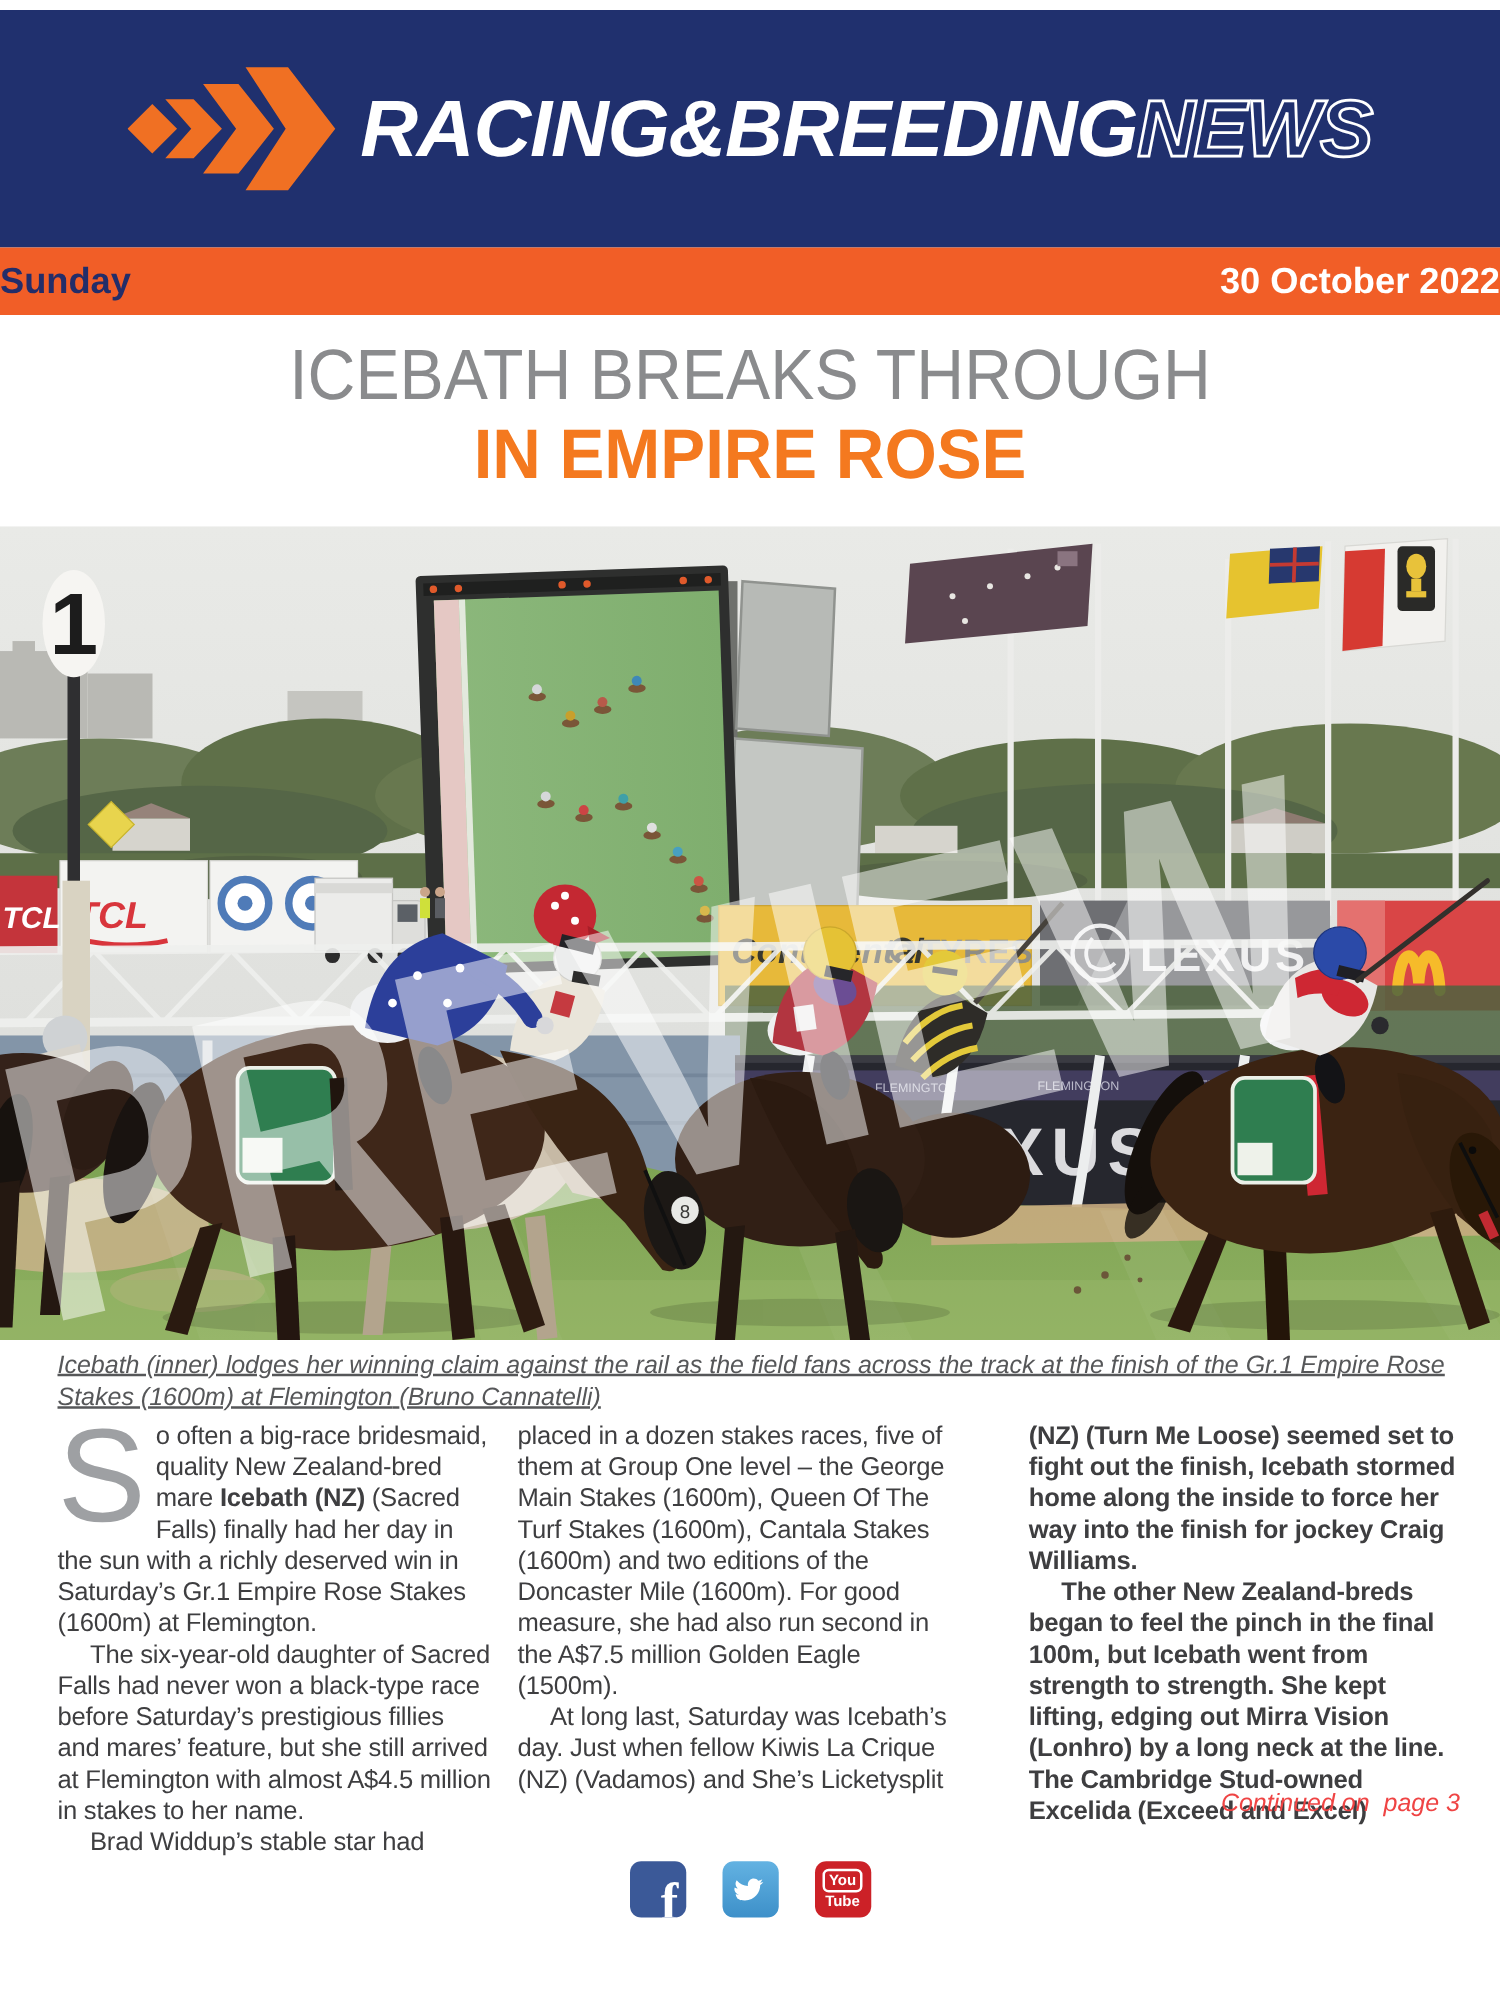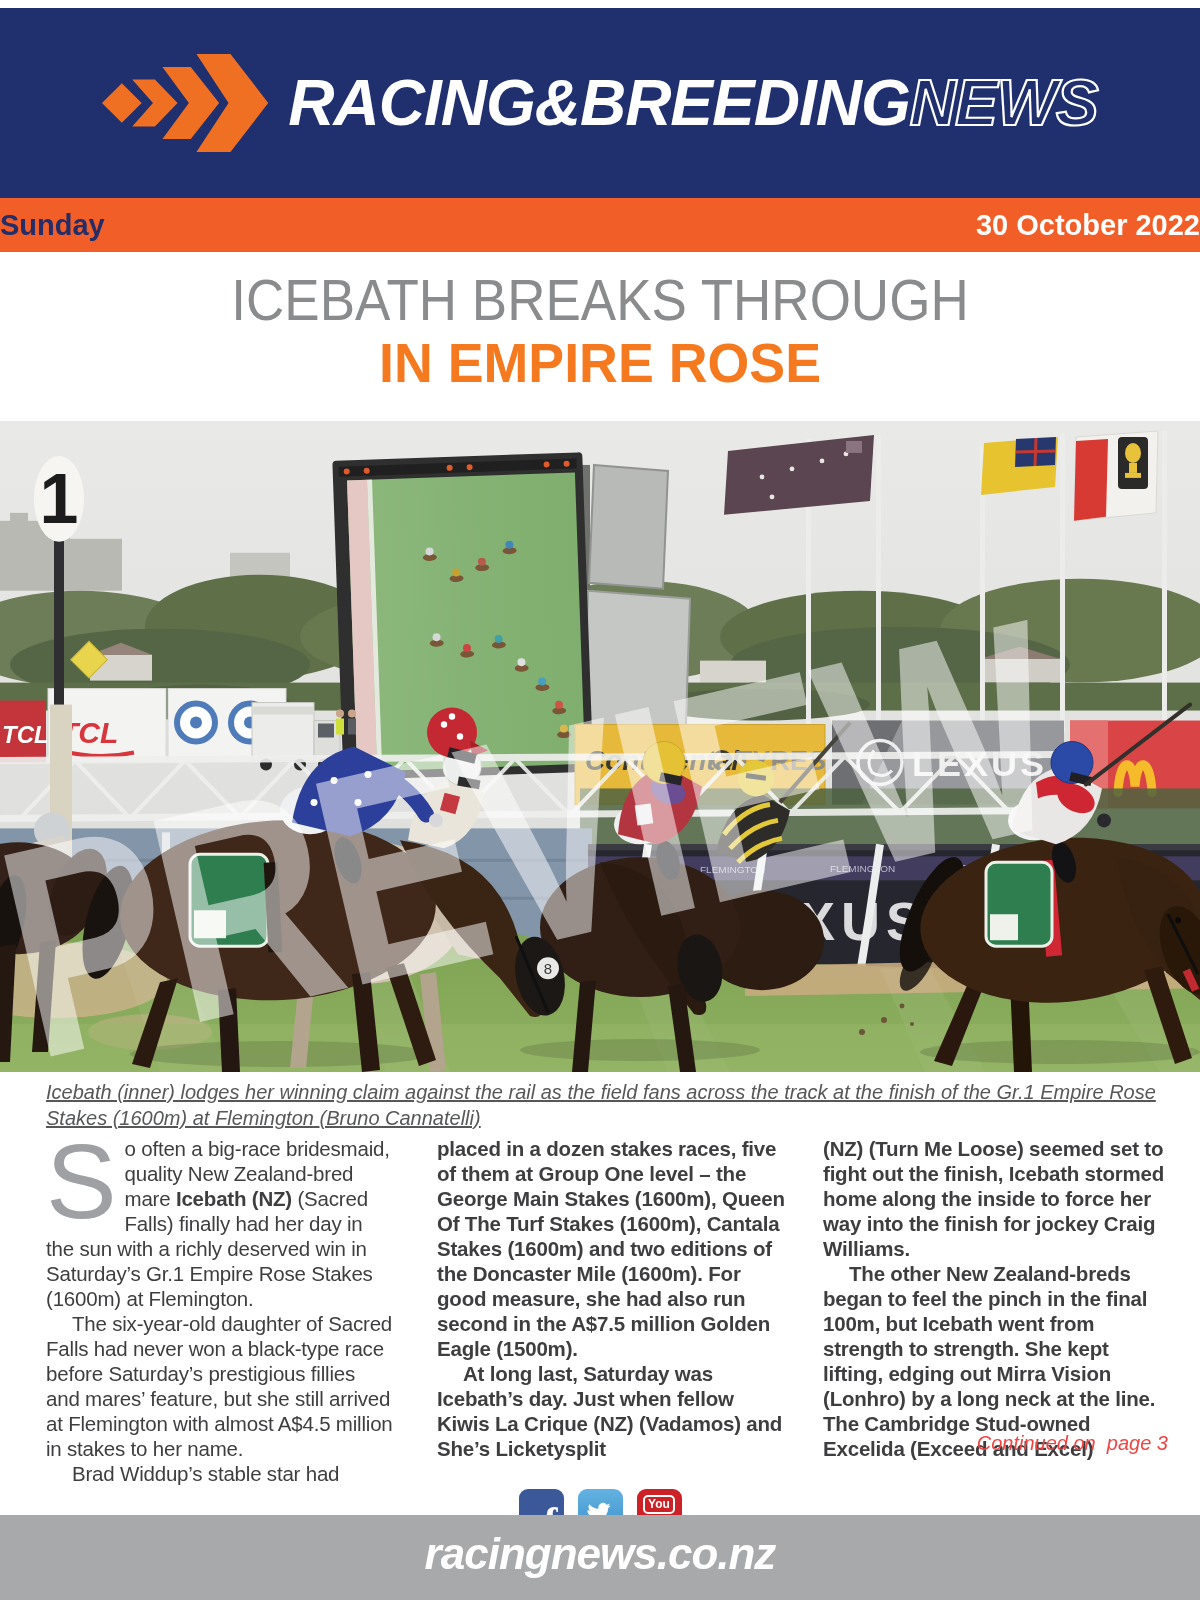--- a/index.html
+++ b/index.html
@@ -34,21 +34,21 @@
   
   .col{position:absolute;top:1136px;width:348px;font-size:20.5px;line-height:25px;color:#3e3e40;
        letter-spacing:-0.2px;}
   .col p{margin:0;}
   .col p.indent{text-indent:26px;}
   .col b{font-weight:bold;}
   .dropcap{float:left;font-size:106px;line-height:80px;padding:5px 8px 0 0;color:#9ea0a3;}
   .continued{position:absolute;left:823px;top:1432px;width:345px;text-align:right;
              font-size:20px;font-style:italic;color:#ef4444;white-space:pre-wrap;}
   
-  .social{position:absolute;left:0;top:1489px;width:1200px;display:flex;justify-content:center;gap:14px;}
+  .social{position:absolute;left:0;top:1489px;width:1200px;display:flex;justify-content:center;gap:29px;}
   .icon{width:45px;height:45px;border-radius:9px;position:relative;overflow:hidden;
         display:flex;align-items:center;justify-content:center;flex-direction:column;}
   .fb{background:#3b5998;}
   .fglyph{position:absolute;right:6px;bottom:-12px;color:#fff;font-size:42px;font-weight:bold;
           font-family:"Liberation Serif", serif;}
   .tw{background:linear-gradient(#63b2e2,#3d90c9);}
   .yt{background:#cc2127;}
   .you{display:block;border:2px solid #fff;border-radius:5px;padding:0 3px;font-size:12px;
        font-weight:bold;color:#fff;line-height:15px;}
   .tube{display:block;font-size:12px;font-weight:bold;color:#fff;line-height:15px;}
@@ -481,21 +481,21 @@
     <text transform="translate(35,640) rotate(-13)" x="0" y="0" font-size="300" font-weight="bold" fill="rgba(255,255,255,0.5)" letter-spacing="-8" textLength="1060" lengthAdjust="spacingAndGlyphs">PREVIEW</text>
   </svg>
 
   <div class="caption"><span>Icebath (inner) lodges her winning claim against the rail as the field fans across the track at the finish of the Gr.1 Empire Rose Stakes (1600m) at Flemington</span> <span>(Bruno Cannatelli)</span></div>
 
   <div class="col" style="left:46px;">
       <p class="para"><span class="dropcap">S</span><span>o often a big-race bridesmaid, quality New Zealand-bred mare </span><b>Icebath (NZ)</b><span> (Sacred Falls) finally had her day in the sun with a richly deserved win in Saturday’s Gr.1 Empire Rose Stakes (1600m) at Flemington.</span></p>
       <p class="para indent"><span>The six-year-old daughter of Sacred Falls had never won a black-type race before Saturday’s prestigious fillies and mares’ feature, but she still arrived at Flemington with almost A$4.5 million in stakes to her name.</span></p>
       <p class="para indent"><span>Brad Widdup’s stable star had</span></p>
     </div>
-  <div class="col" style="left:437px;font-weight:bold;">
+  <div class="col" style="left:414px;">
       <p class="para"><span>placed in a dozen stakes races, five of them at Group One level – the George Main Stakes (1600m), Queen Of The Turf Stakes (1600m), Cantala Stakes (1600m) and two editions of the Doncaster Mile (1600m). For good measure, she had also run second in the A$7.5 million Golden Eagle (1500m).</span></p>
       <p class="para indent"><span>At long last, Saturday was Icebath’s day. Just when fellow Kiwis La Crique (NZ) (Vadamos) and She’s Licketysplit</span></p>
     </div>
   <div class="col" style="left:823px;width:345px;font-weight:bold;">
       <p class="para"><span>(NZ) (Turn Me Loose) seemed set to fight out the finish, Icebath stormed home along the inside to force her way into the finish for jockey Craig Williams.</span></p>
       <p class="para indent"><span>The other New Zealand-breds began to feel the pinch in the final 100m, but Icebath went from strength to strength. She kept lifting, edging out Mirra Vision (Lonhro) by a long neck at the line. The Cambridge Stud-owned Excelida (Exceed and Excel)</span></p>
     </div>
 
   <div class="continued">Continued on  page 3</div>
 
@@ -507,17 +507,14 @@
       <svg width="36" height="36" viewBox="0 0 44 44">
         <path fill="#ffffff" d="M13 32c-3-1-5-3-5-6 1 .4 2 .6 3 .5-3-1-5-4-4-7 1 .6 2 1 3 1-2-2-3-5-1-8 3 3.5 7 5.5 11 5.5-.5-3 1-6 4-7 2-.6 5 0 6 2 1.5-.3 3-.8 4-1.5-.4 1.5-1.3 2.7-2.5 3.5 1.2-.1 2.4-.4 3.5-.9-.8 1.2-1.8 2.3-3 3.1 0 7-5 15-15 15-3 0-6-.8-8-2.3 3 .3 6-.4 8-2z"></path>
       </svg>
     </div>
     <div class="icon yt">
       <span class="you">You</span>
       <span class="tube">Tube</span>
     </div>
   </div>
 
-  <div class="gray-band">
-    <div class="url">racingnews.co.nz</div>
-  </div>
 
 </div>
 
 </body></html>

